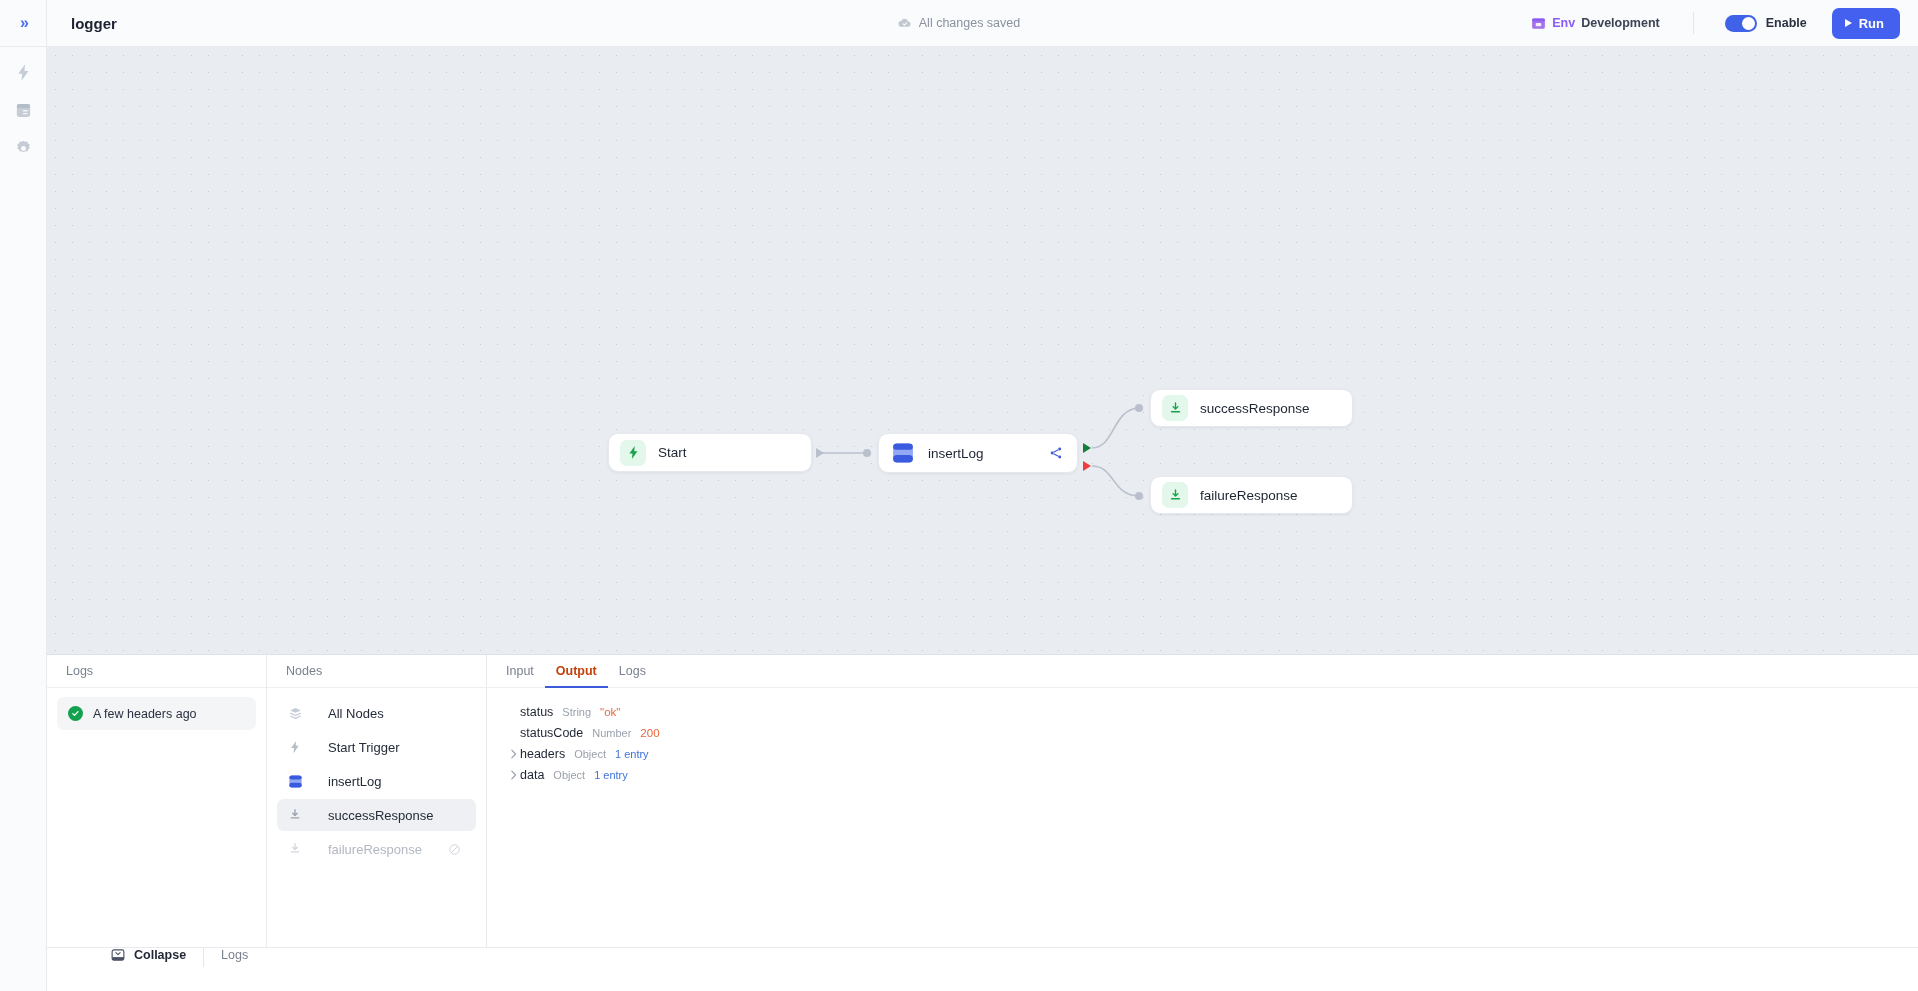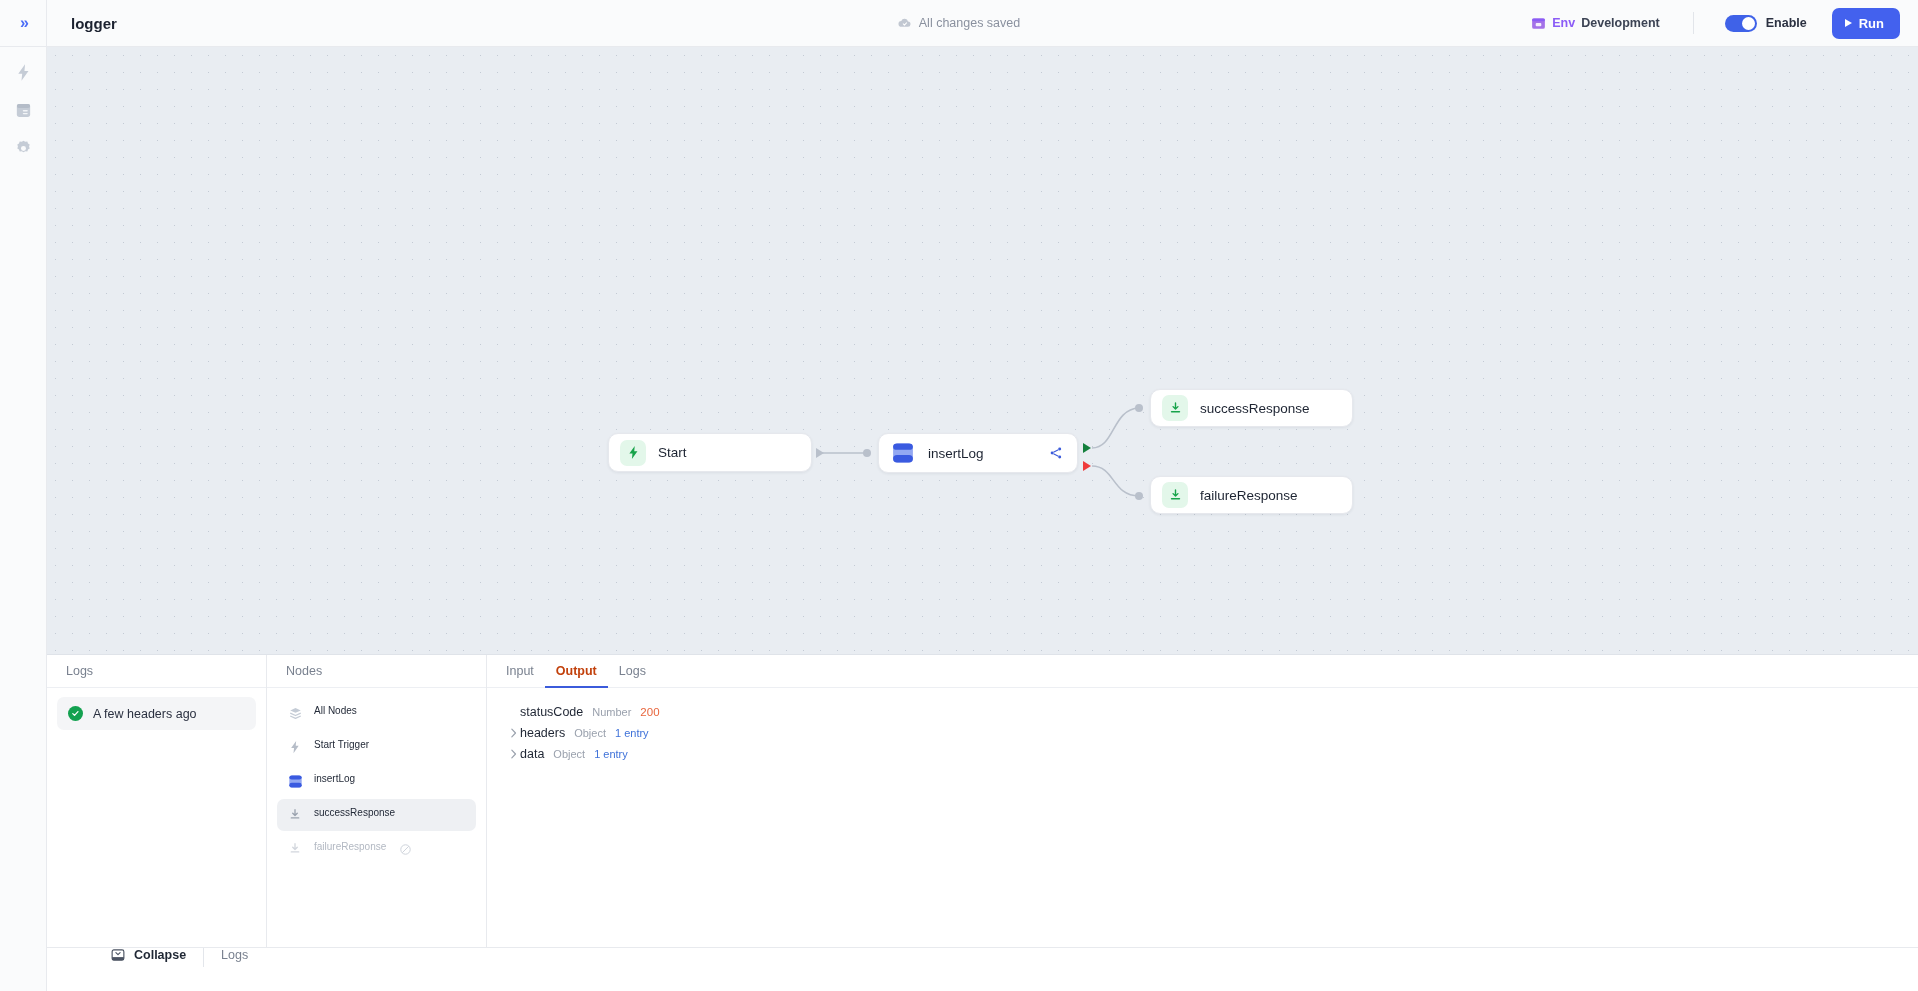--- a/index.html
+++ b/index.html
@@ -115,22 +115,22 @@
     background: #f4f5f7; border-radius: 7px; cursor: pointer;
   }
   .log-text { font-size: 12.5px; color: #2a3040; }
   .check-badge {
     width: 15px; height: 15px; border-radius: 50%; background: #13a150;
     display: flex; align-items: center; justify-content: center; flex: 0 0 15px;
   }
 
   .nlist { display: flex; flex-direction: column; gap: 2px; }
   .nitem {
-    display: flex; align-items: flex-start; gap: 11px; padding: 8px 10px;
-    border-radius: 7px; cursor: pointer; font-size: 10px; color: #242b39;
+    display: flex; align-items: flex-end; gap: 25px; padding: 8px 10px;
+    border-radius: 7px; cursor: pointer; font-size: 13px; color: #242b39;
   }
   .nitem.sel { background: #eef0f3; }
   .nitem.dim { color: #b2b8c2; }
   .nitem-ico { width: 16px; height: 16px; display: flex; align-items: center; justify-content: center; flex: 0 0 16px; }
 
   
   .tabs {
     height: 33px; flex: 0 0 33px; display: flex; align-items: stretch;
     gap: 0; padding-left: 19px; border-bottom: 1px solid #edeff3;
   }
@@ -382,20 +382,26 @@
         </div>
 
         <div class="col-detail">
           <div class="tabs">
             <div class="tab">Input</div>
             <div class="tab active">Output</div>
             <div class="tab">Logs</div>
           </div>
           <div class="json-pane">
 
+            <div class="jrow">
+              <span class="jchev pad"></span>
+              <span class="jkey">status</span>
+              <span class="jtype">String</span>
+              <span class="jval-str">"ok"</span>
+            </div>
 
             <div class="jrow">
               <span class="jchev pad"></span>
               <span class="jkey">statusCode</span>
               <span class="jtype">Number</span>
               <span class="jval-num">200</span>
             </div>
 
             <div class="jrow">
               <span class="jchev">

